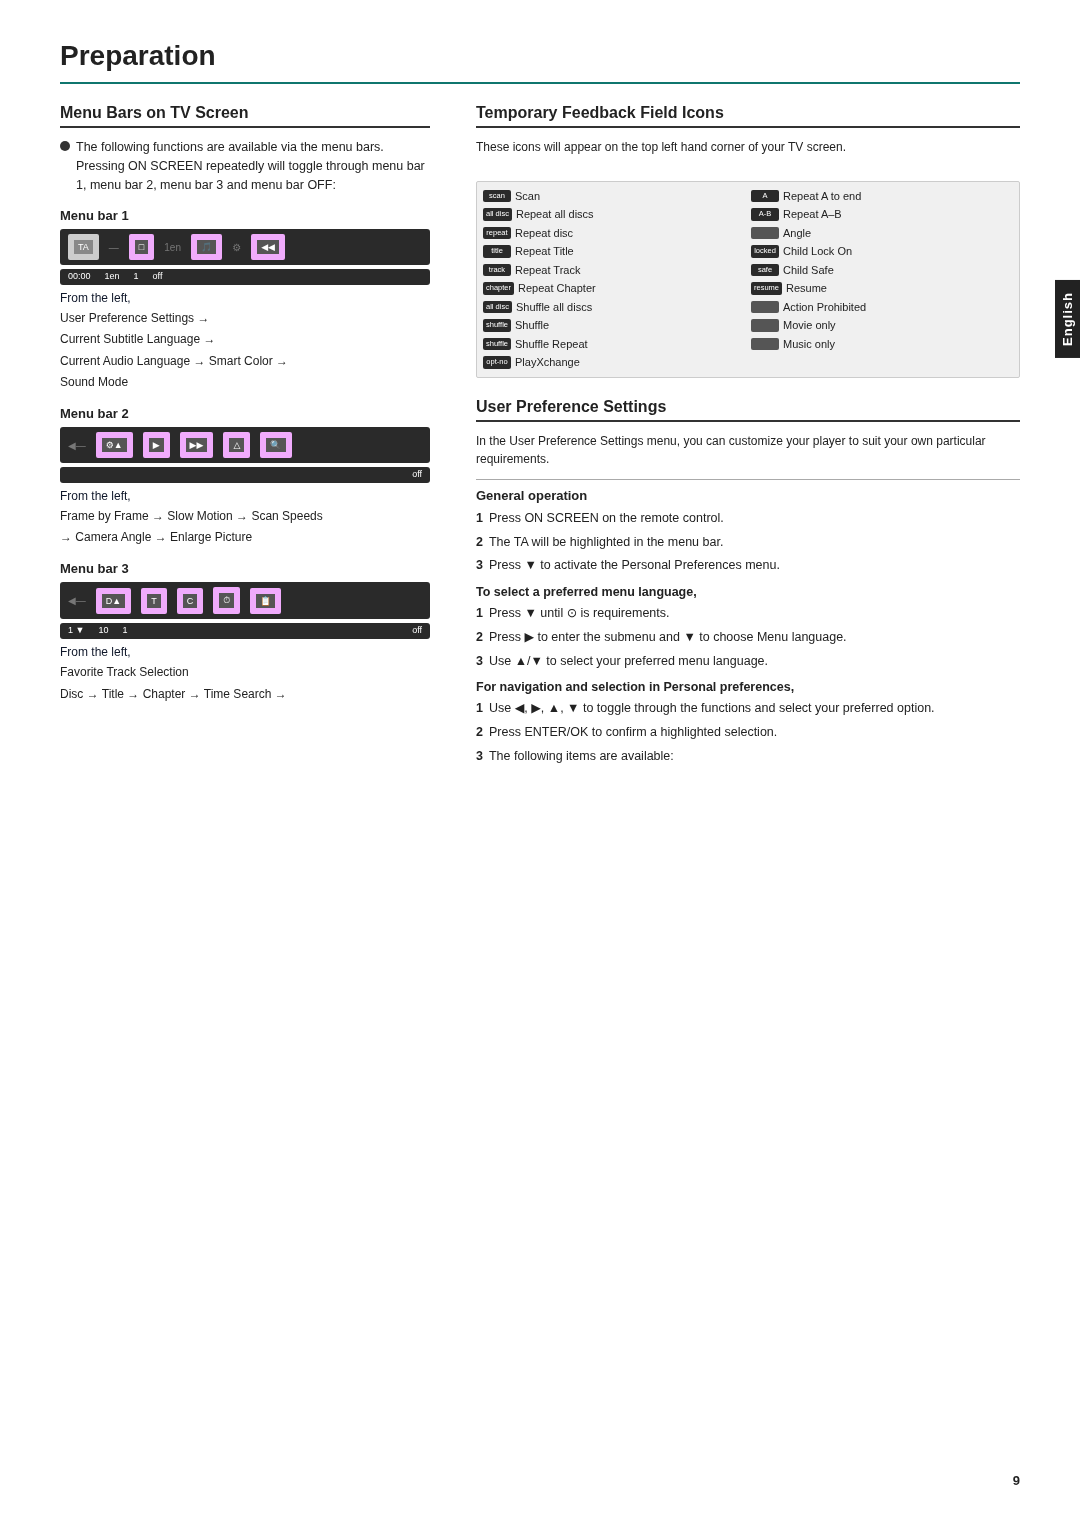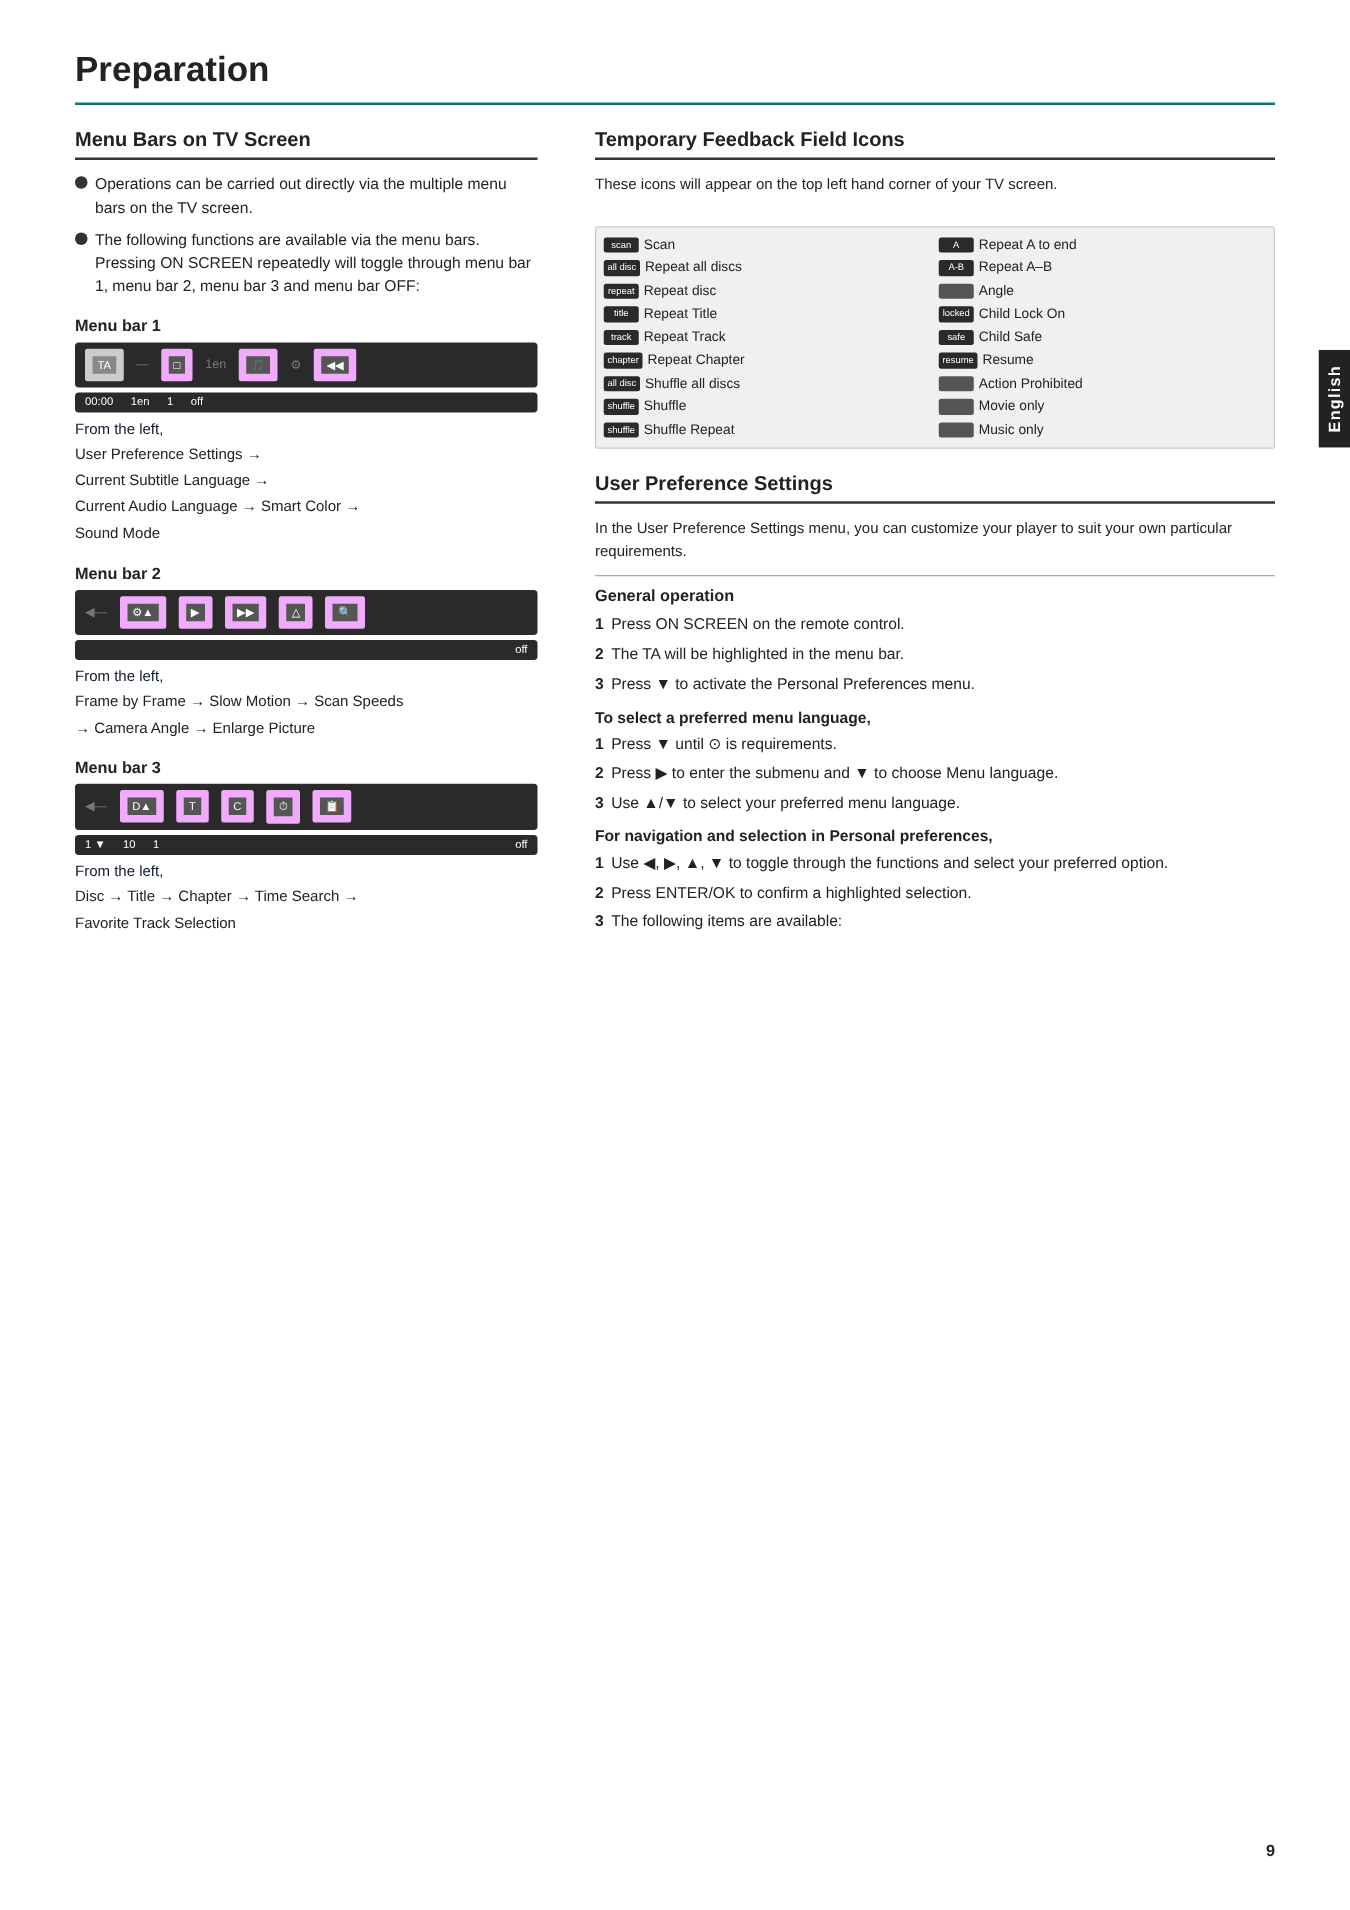--- a/index.html
+++ b/index.html
@@ -248,24 +248,20 @@
 
 <div class="main-content">
 
   <div class="left-col">
 
     <div class="section-title">Menu Bars on TV Screen</div>
 
     <ul class="bullet-list">
       <li>
         <span class="bullet-dot"></span>
-        <span>Operations can be carried out directly via the multiple menu bars on the TV screen.</span>
-      </li>
-      <li>
-        <span class="bullet-dot"></span>
         <span>The following functions are available via the menu bars. Pressing ON SCREEN repeatedly will toggle through menu bar 1, menu bar 2, menu bar 3 and menu bar OFF:</span>
       </li>
     </ul>
 
     <div class="subsection-title">Menu bar 1</div>
     <div class="menu-bar-box">
       <span class="micon selected">TA</span>
       <span class="sep">—</span>
       <span class="micon">□</span>
       <span class="sep">1en</span>
@@ -310,22 +306,22 @@
       <span class="micon">⏱</span>
       <span class="micon">📋</span>
     </div>
     <div class="menu-bar-counter">
       <span class="num">1 ▼</span>
       <span class="num">10</span>
       <span class="num">1</span>
       <span class="num" style="margin-left:auto;">off</span>
     </div>
     <div class="from-left-text">From the left,</div>
+    <div class="arrow-text">Favorite Track Selection</div>
     <div class="arrow-text">Disc → Title → Chapter → Time Search →</div>
-    <div class="arrow-text">Favorite Track Selection</div>
 
   </div>
 
   <div class="right-col">
 
     <div class="section-title">Temporary Feedback Field Icons</div>
     <div class="feedback-intro small-text">These icons will appear on the top left hand corner of your TV screen.</div>
 
     <div class="fb-grid">
 
@@ -403,20 +399,24 @@
 
       <div class="fb-cell">
         <span class="fb-chip">shuffle</span>
         <span class="fb-chip-text">Shuffle Repeat</span>
       </div>
       <div class="fb-cell">
         <span class="fb-chip" style="background:#555;">　</span>
         <span class="fb-chip-text">Music only</span>
       </div>
 
+      <div class="fb-cell" style="grid-column: span 2;">
+        <span class="fb-chip">opt-no</span>
+        <span class="fb-chip-text">PlayXchange</span>
+      </div>
 
     </div>
 
     <div style="margin-top: 20px;">
       <div class="section-title">User Preference Settings</div>
       <div class="small-text" style="margin-bottom:10px;">In the User Preference Settings menu, you can customize your player to suit your own particular requirements.</div>
 
       <div class="subsection-rule"></div>
       <div class="gen-op-title">General operation</div>
       <ol class="numbered-list">

